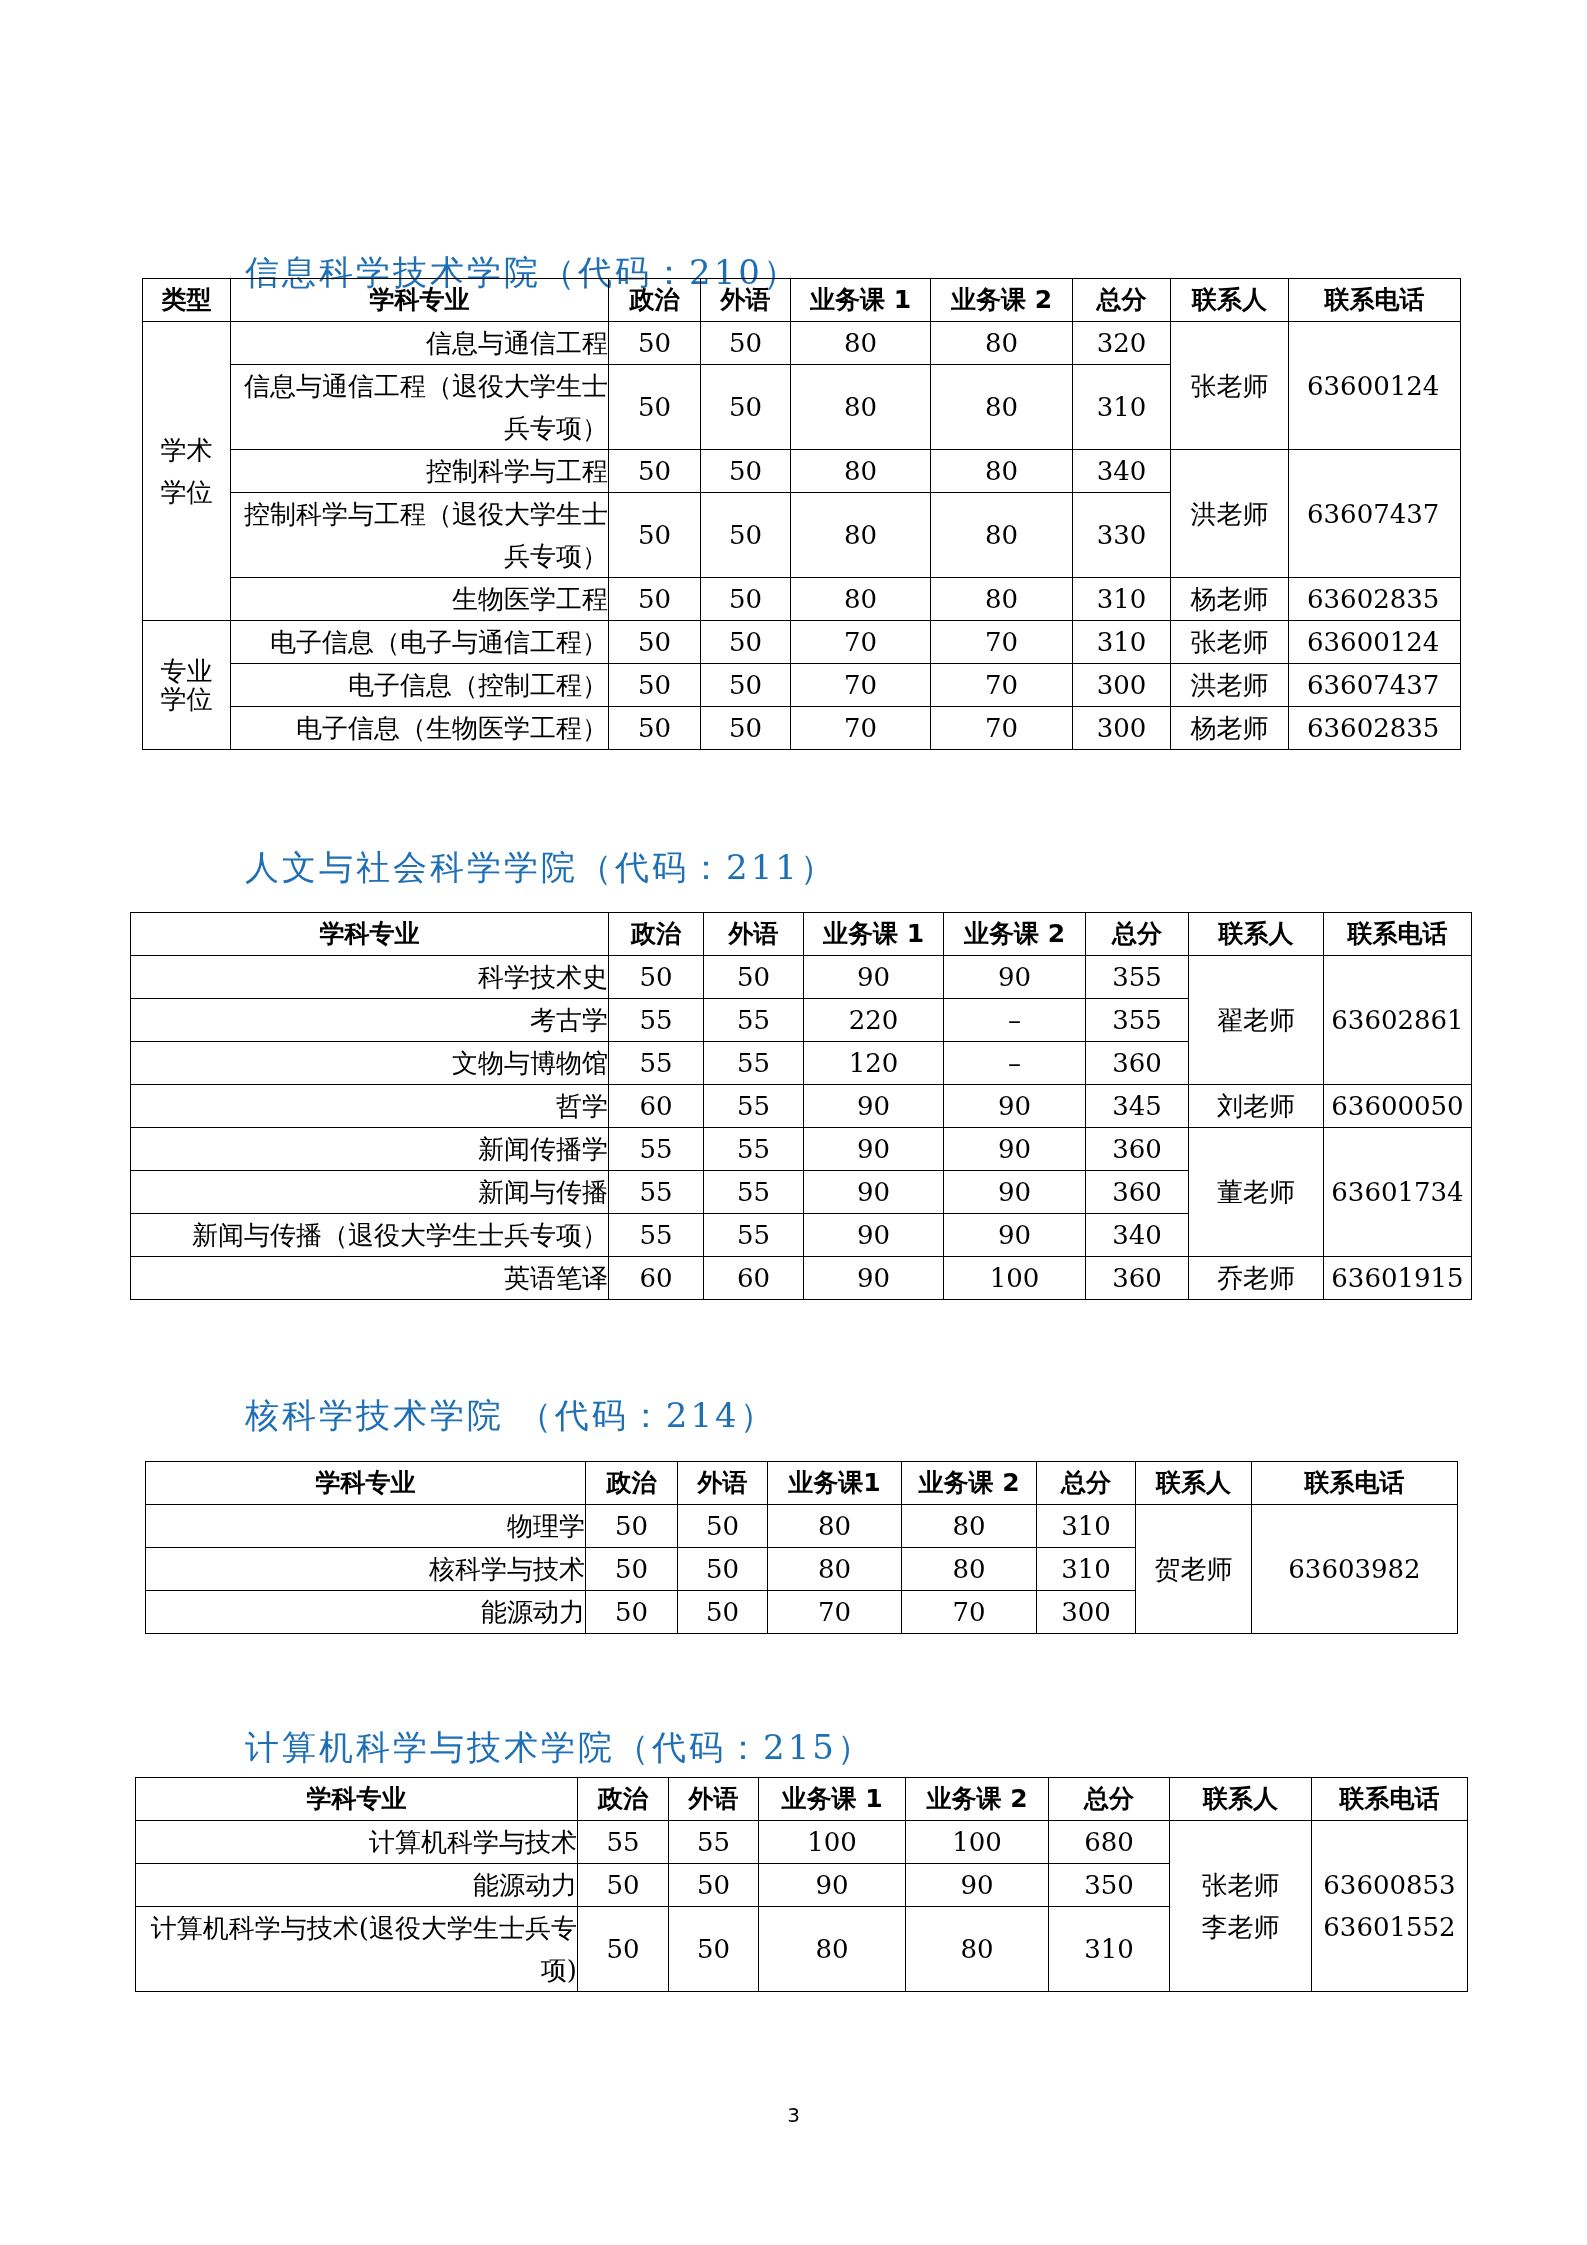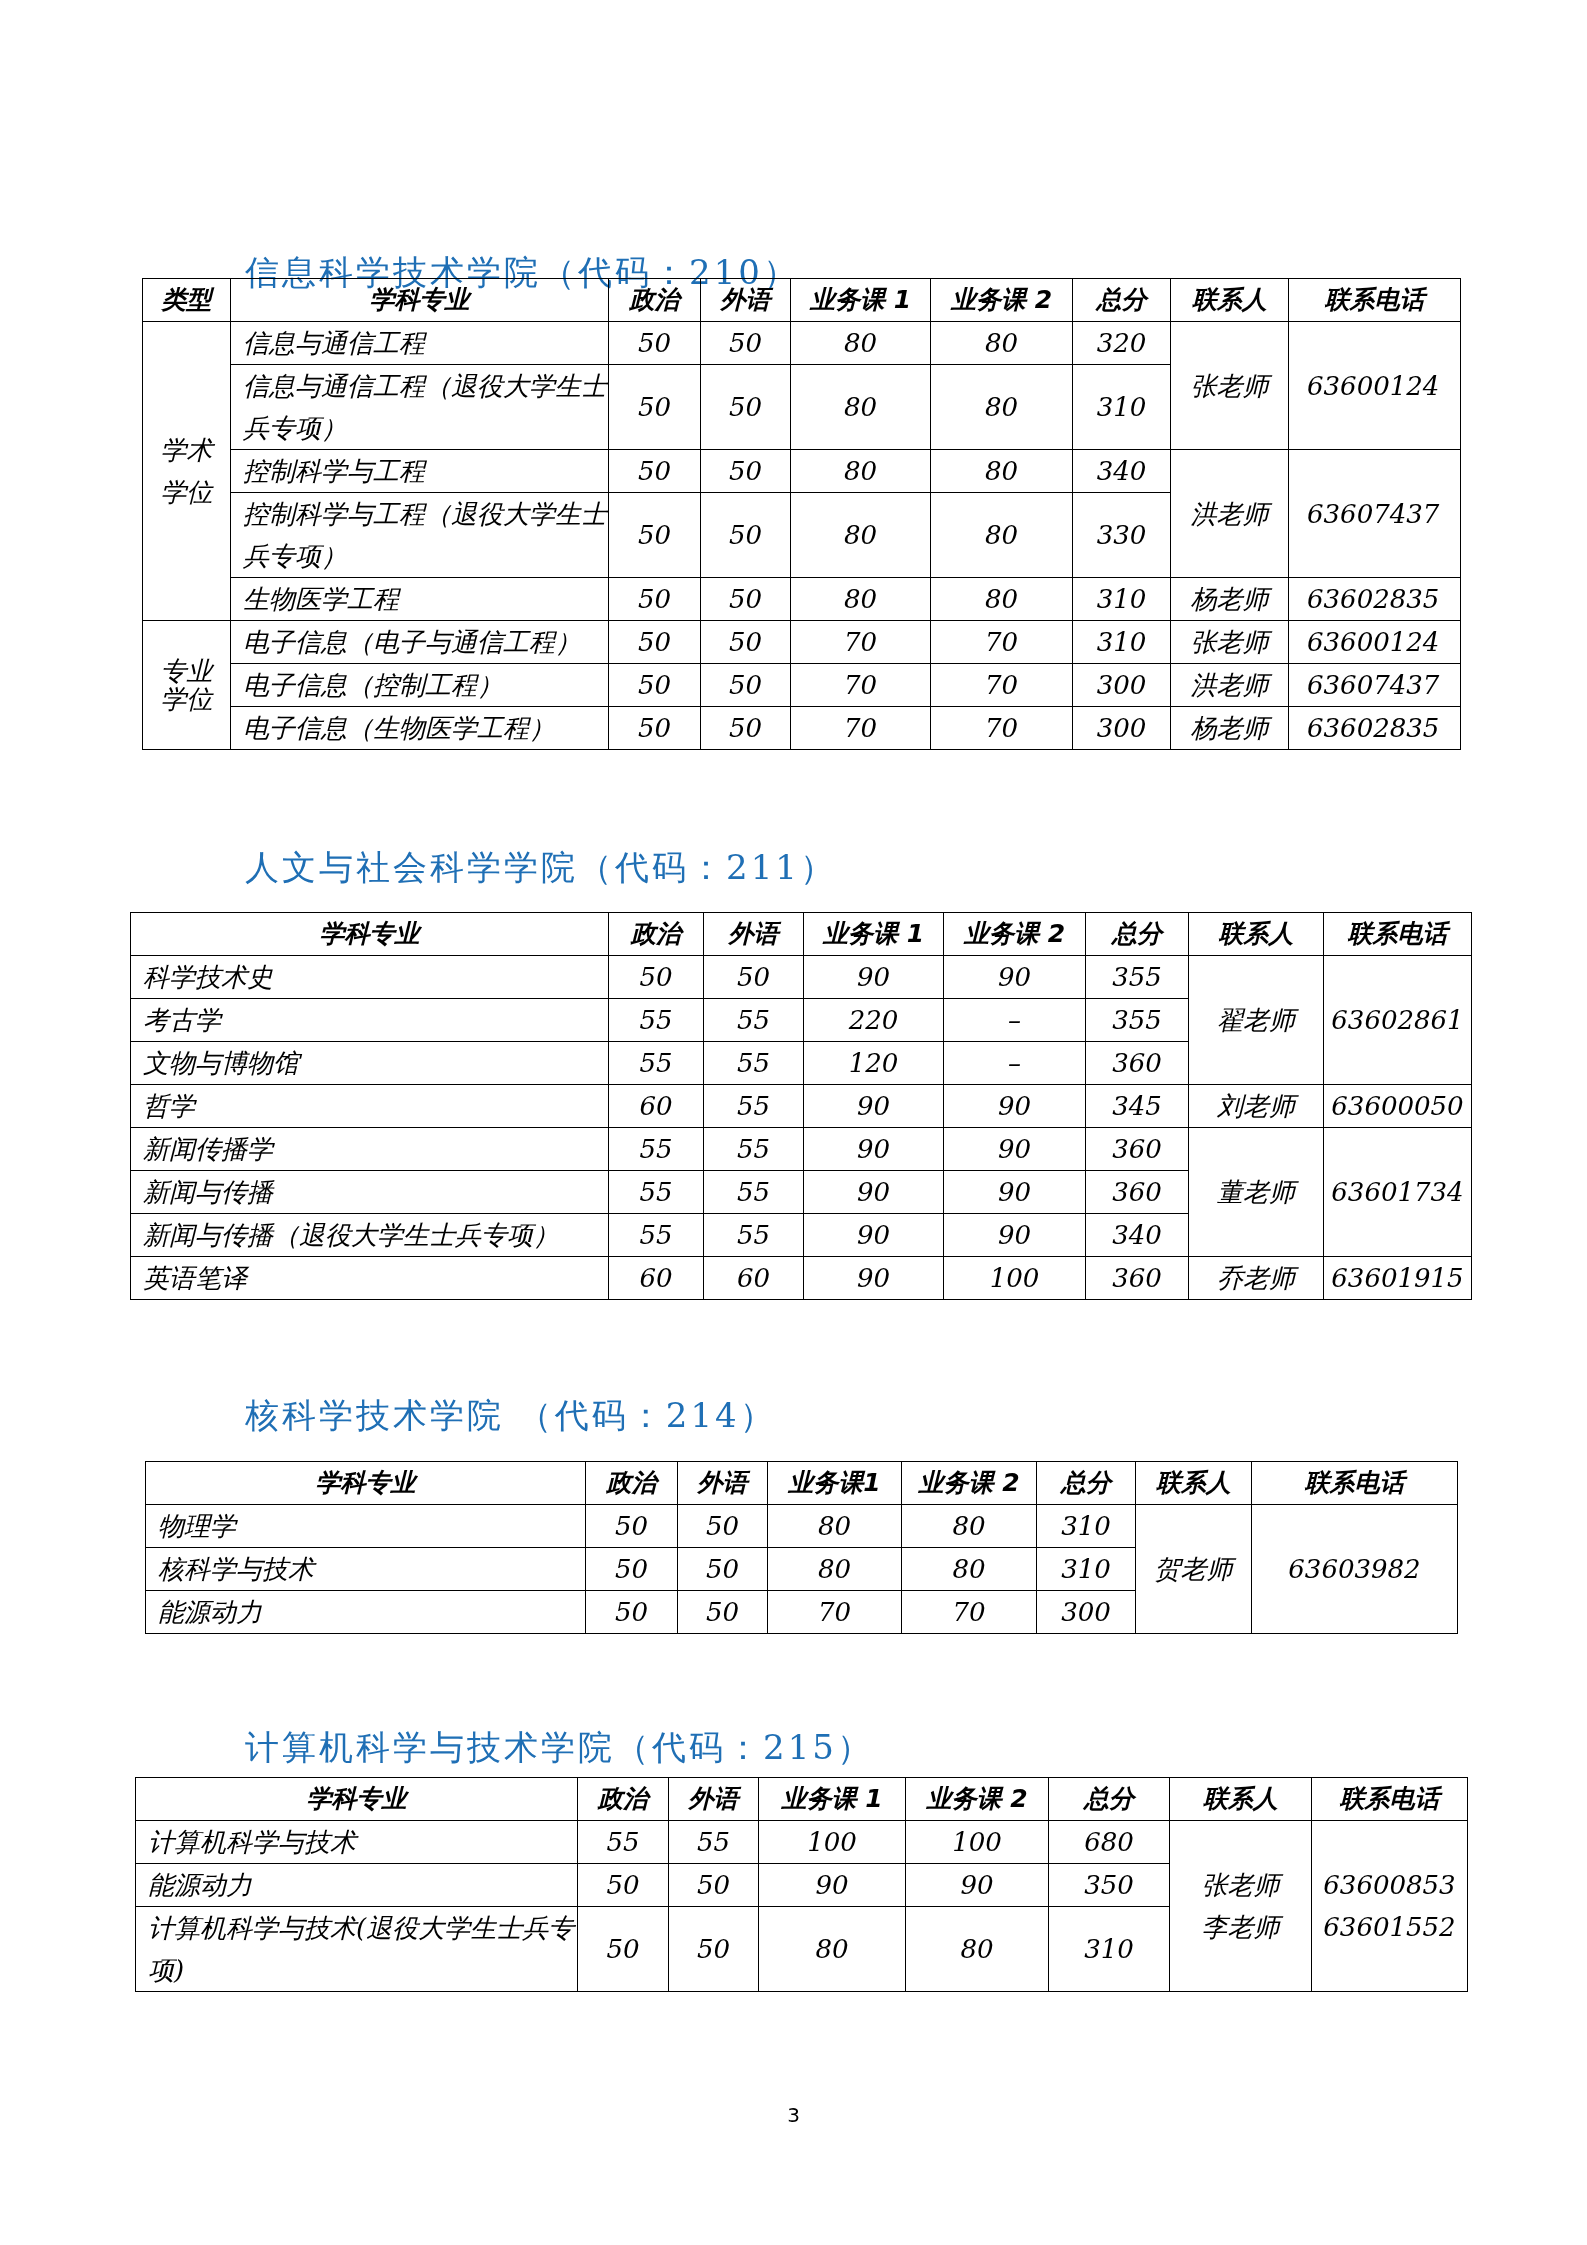--- a/index.html
+++ b/index.html
@@ -1,23 +1,23 @@
 <!DOCTYPE html>
 <html><head>
 <meta charset="utf-8">
 <style>
   html,body{margin:0;padding:0;background:#fff;}
   body{width:1587px;height:2245px;position:relative;overflow:hidden;
        font-family:"DejaVu Serif","Liberation Serif",serif;color:#000;}
   .title{position:absolute;color:#1f6fb5;font-size:34px;letter-spacing:3px;white-space:nowrap;}
-  table{position:absolute;border-collapse:collapse;table-layout:fixed;font-style:italic;}
+  table{position:absolute;border-collapse:collapse;table-layout:fixed;}
   td,th{border:1.5px solid #000;font-size:26px;font-weight:normal;padding:0;
         text-align:center;vertical-align:middle;line-height:42px;}
   th{font-weight:bold;font-family:"DejaVu Sans","Liberation Sans",sans-serif;font-size:25px;}
-  td.l{text-align:left;padding-left:12px;}
+  td.l{text-align:right;padding-left:12px;}
   td.ml{text-align:left;padding-left:18px;}
   .pgnum{position:absolute;left:0;width:1587px;top:2103px;text-align:center;
          font-family:"DejaVu Sans","Liberation Sans",sans-serif;font-size:20px;}
 </style>
 </head>
 <body>
 
 <div class="title" style="left:245px;top:210px;margin-top:40px;">信息科学技术学院（代码：210）</div>
 <table style="left:142px;top:278px;width:1318px;">
   <colgroup>

